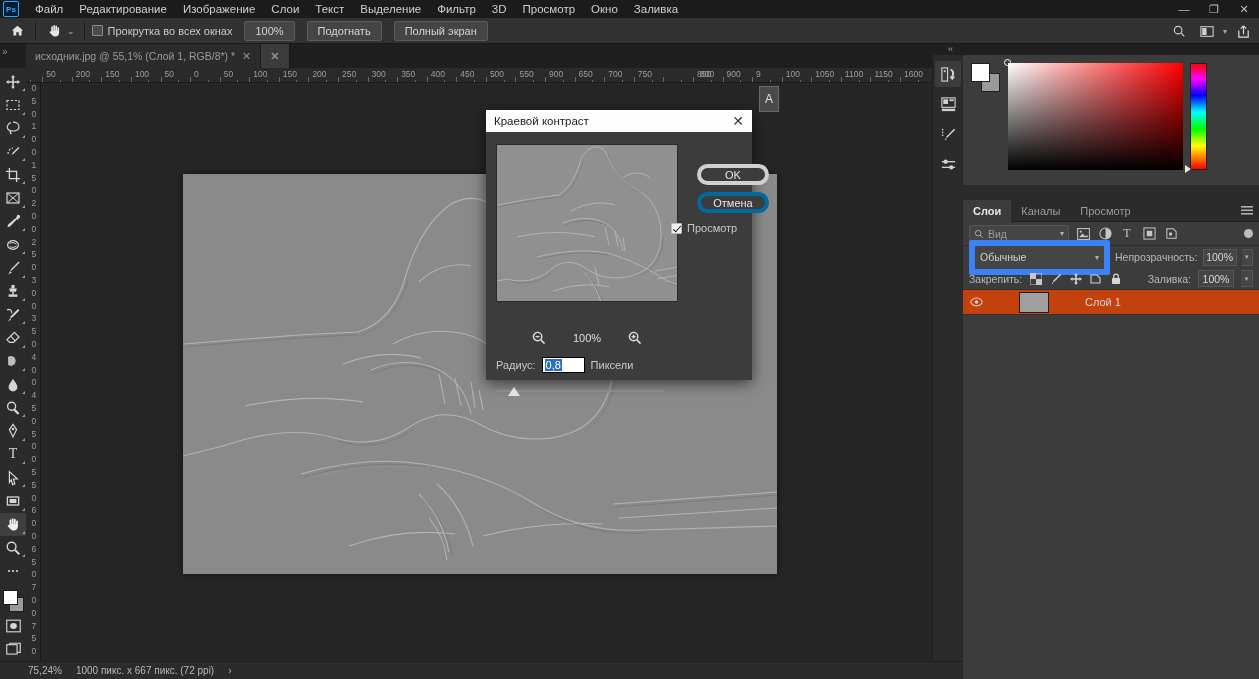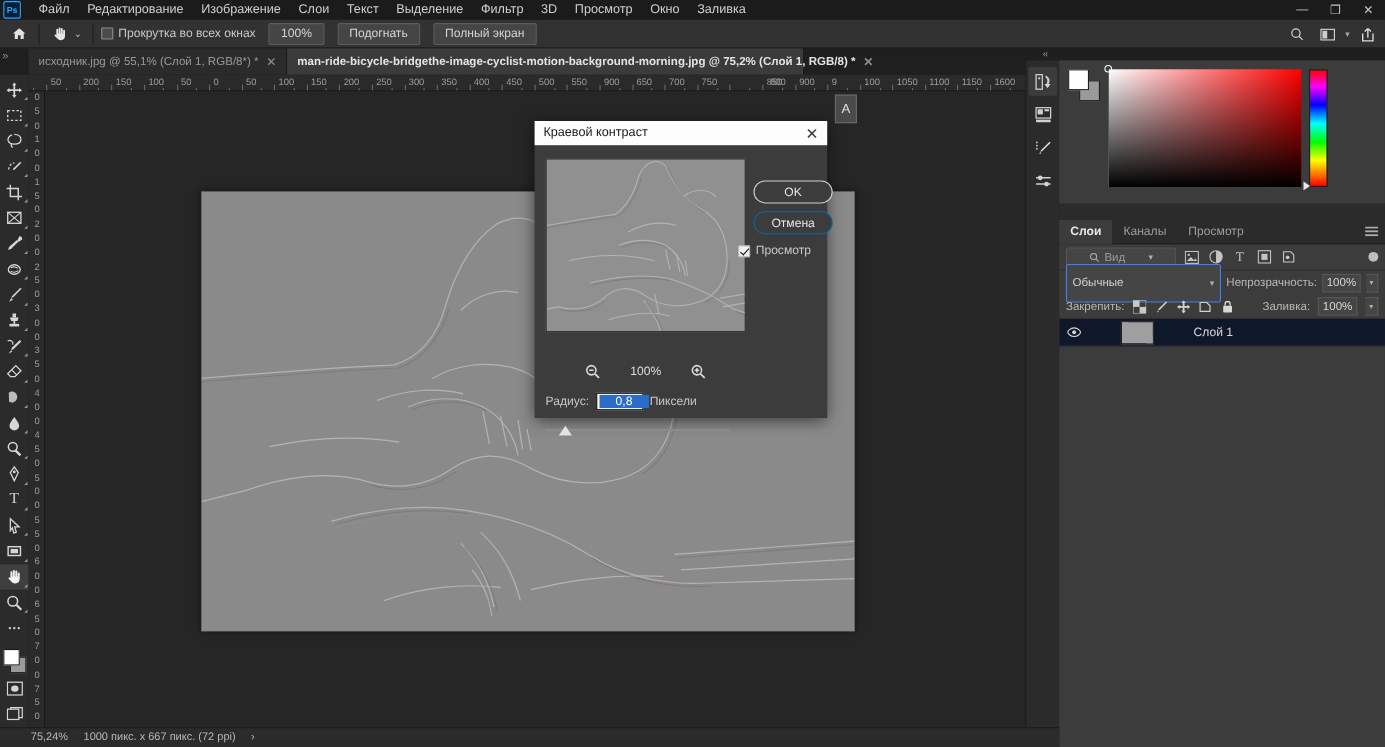--- a/index.html
+++ b/index.html
@@ -116,41 +116,41 @@
     height:22px; background:#fdfdfd; color:#1a1a1a; font-size:11.5px;
     display:flex; align-items:center; padding:0 8px;
   }
   .dlg-close { margin-left:auto; font-size:14px; color:#3a3a3a; line-height:1; }
   .dlg-body { position:relative; height:248px; }
   .preview {
     position:absolute; left:10px; top:12px; width:182px; height:158px;
     background:#909090; border:1px solid #2a2a2a; overflow:hidden;
   }
   .dlg-btn {
-    position:absolute; left:199px; width:72px; height:21px;
-    background:#3c3c3c; border:1px solid #0369a1; border-radius:11px;
+    position:absolute; left:211px; width:72px; height:21px;
+    background:#3c3c3c; border:4px solid #0369a1; border-radius:11px;
     color:#e6e6e6; font-size:11px; display:flex; align-items:center; justify-content:center;
   }
   .dlg-btn.ok { top:32px; border-color:#d0d0d0; }
   .dlg-btn.cancel { top:60px; }
   .dlg-preview-chk { position:absolute; left:185px; top:90px; display:flex; align-items:center; gap:5px; font-size:11px;}
   .chk-on { width:11px; height:11px; background:#f0f0f0; border:1px solid #bbb; border-radius:1px; position:relative;}
   .chk-on::after {
     content:''; position:absolute; left:3px; top:0px; width:3px; height:7px;
     border:solid #111; border-width:0 1.6px 1.6px 0; transform:rotate(42deg);
   }
   .zoomrow { position:absolute; left:10px; top:198px; width:182px; display:flex; align-items:center; justify-content:center; gap:26px;}
   .zg { width:16px; height:16px; }
   .zoomval { font-size:11px; color:#dedede; }
   .radiusrow { position:absolute; left:10px; top:225px; display:flex; align-items:center; gap:6px; font-size:11px;}
   .radius-input {
     width:43px; height:16px; background:#fff; border:1px solid #000;
     display:flex; align-items:center; padding-left:2px;
   }
-  .radius-hi { background:#2a6dc8; color:#fff; font-size:11px; padding:0 15px; }
+  .radius-hi { background:#2a6dc8; color:#fff; font-size:11px; padding:0 1px; }
   .sliderrow { position:absolute; left:10px; top:252px; width:168px; }
   .slider-track { position:absolute; left:0; top:6px; width:168px; height:2px; background:#8b8b8b; }
   .slider-thumb {
     position:absolute; left:12px; top:3px; width:0; height:0;
     border-left:6px solid transparent; border-right:6px solid transparent;
     border-bottom:9px solid #e2e2e2;
   }
 
   
   .floattag {
@@ -192,45 +192,45 @@
     background:linear-gradient(to bottom,#ff0000,#ff00ff 14%,#0000ff 30%,#00ffff 46%,#00ff00 62%,#ffff00 78%,#ff0000 100%);
     border:1px solid #1f1f1f;
   }
   .cp-huemark { position:absolute; left:-6px; bottom:-4px; width:0;height:0;
     border-top:4px solid transparent; border-bottom:4px solid transparent; border-left:6px solid #e8e8e8;}
 
   .layerspanel { position:absolute; left:0; top:145px; width:296px; height:534px; background:#3c3c3c;}
   .filterrow { display:flex; align-items:center; height:24px; padding:0 6px; gap:6px; border-bottom:1px solid #2f2f2f;}
   .filterbox {
     width:100px; height:17px; background:#454545; border:1px solid #555; border-radius:2px;
-    display:flex; align-items:center; gap:4px; padding:0 20px; font-size:10.5px; color:#9a9a9a;
+    display:flex; align-items:center; gap:4px; padding:0 4px; font-size:10.5px; color:#9a9a9a;
   }
   .fic { width:16px; height:16px; display:flex; align-items:center; justify-content:center; color:#c5c5c5;}
   .toggle-dot { margin-left:auto; width:9px;height:9px;border-radius:50%;background:#bdbdbd;}
   .blendrow { display:flex; align-items:center; height:22px; padding:0 6px; gap:5px; }
   .blendsel {
-    width:148px; height:35px; background:#454545; border:1px solid #3b82f6; border-radius:2px;
+    width:148px; height:35px; background:#454545; border:6px solid #3b82f6; border-radius:2px;
     display:flex; align-items:center; padding:0 5px; font-size:10.5px; color:#d0d0d0;
   }
   .caret { margin-left:auto; font-size:8px; color:#b0b0b0;}
   .lbl { font-size:10.5px; color:#b8b8b8; }
   .numfield {
     width:36px; height:17px; background:#454545; border:1px solid #565656;
     font-size:10.5px; color:#d8d8d8; display:flex; align-items:center; justify-content:center;
   }
   .stepper { width:12px; height:17px; background:#454545; border:1px solid #565656; border-left:none;
     display:flex; align-items:center; justify-content:center; font-size:7px; color:#b0b0b0;}
   .lockrow { display:flex; align-items:center; height:22px; padding:0 6px; gap:7px; border-bottom:1px solid #2f2f2f;}
   .lic { width:13px; height:13px; display:flex; align-items:center; justify-content:center; color:#c8c8c8;}
 
   .layerrow {
     display:flex; align-items:center; height:25px; gap:7px; padding:0 6px;
     border-bottom:1px solid #313131;
   }
-  .layerrow.selected { background:#0f172a;gap:36px; }
+  .layerrow.selected { background:#c2410c;gap:36px; }
   .eye { width:14px; display:flex; align-items:center; justify-content:center;}
   .thumb { width:30px; height:21px; border:1px solid #1f1f1f; position:relative; overflow:hidden;}
   .thumb.gray { background:#9f9f9f; }
   .thumb.photo { background:linear-gradient(to bottom,#1b3b63 0%,#2c5a8e 45%,#0e1a2a 100%); }
   .thumb-sel::before, .thumb-sel::after { content:''; position:absolute; width:6px; height:6px; border:1.5px solid #e8e8e8;}
   .thumb-sel::before { left:-1px; top:-1px; border-right:none; border-bottom:none;}
   .thumb-sel::after { right:-1px; bottom:-1px; border-left:none; border-top:none;}
   .lname { font-size:11px; color:#d8d8d8;}
   .llock { margin-left:auto; color:#c0c0c0; font-size:10px;}
 
@@ -313,21 +313,20 @@
     </div>
   </div>
 
   <div class="dockarrow">»</div>
   <div class="tabbar" id="tabbar">
       <div class="tab">
         <span>исходник.jpg @ 55,1% (Слой 1, RGB/8*) *</span>
         <span class="x">✕</span>
       </div>
       <div class="tab active">
-        <span>man-ride-bicycle-bridgethe-image-cyclist-motion-background-morning.jpg @ 75,2% (Слой 1, RGB/8) *</span>
         <span class="x">✕</span>
       </div>
     </div>
 
   <div class="toolbar" id="toolbar">
       <div class="tool">
         <svg width="16" height="16" viewBox="0 0 16 16">
           <path d="M8 1 L10 3.6 H8.8 V7.2 H12.4 V6 L15 8 L12.4 10 V8.8 H8.8 V12.4 H10 L8 15 L6 12.4 H7.2 V8.8 H3.6 V10 L1 8 L3.6 6 V7.2 H7.2 V3.6 H6 Z" fill="#d6d6d6"></path>
         </svg>
       </div>

